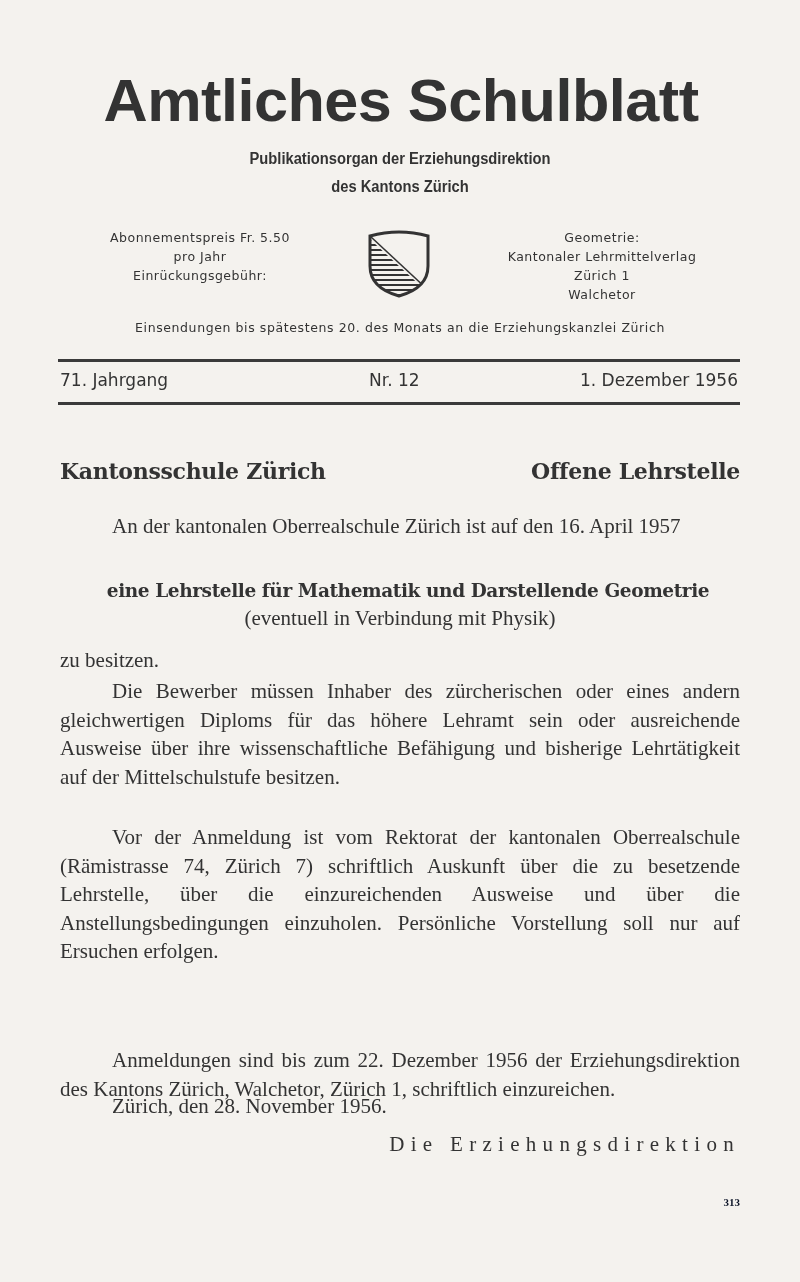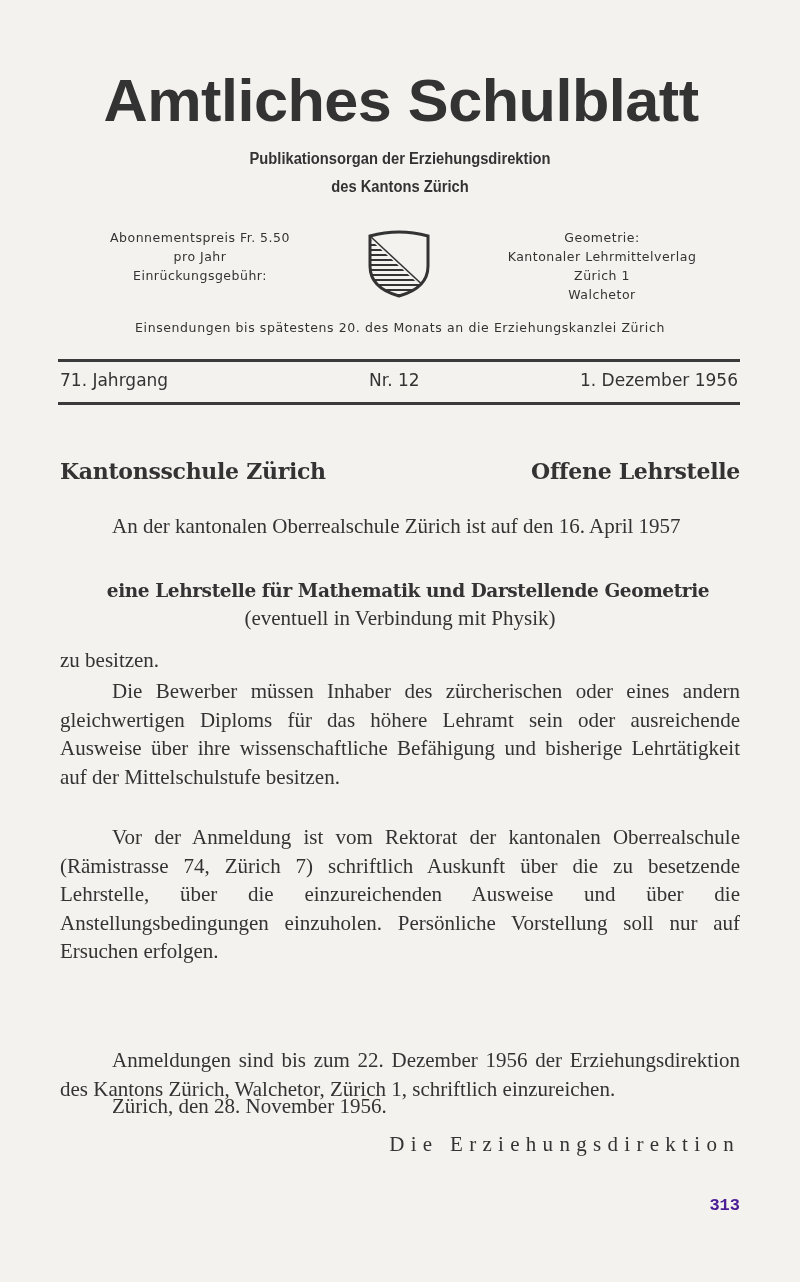--- a/index.html
+++ b/index.html
@@ -51,21 +51,21 @@
   .indent { text-indent: 52px; }
   .emph {
     position: absolute; left: 68px; width: 680px; top: 580px; font-family: "DejaVu Serif", serif;
     font-weight: bold; font-size: 18.5px; color: #333; text-align: center; white-space: nowrap; letter-spacing: -0.4px;
   }
   .centered { position: absolute; left: 0; width: 800px; text-align: center; font-size: 21px; color: #333; }
   .signature {
     position: absolute; right: 60px; top: 1132px; font-size: 21px; letter-spacing: 6.3px; color: #333;
   }
   .page-number {
-    position: absolute; right: 60px; top: 1196px; font-size: 17px; font-weight: bold; color: #4c1d95; font-family: Liberation Mono, monospace;
+    position: absolute; right: 60px; top: 1196px; font-size: 11px; font-weight: bold; color: #0f172a;
   }
 </style>
 </head>
 <body>
 
 <div class="masthead-title">Amtliches Schulblatt</div>
 <div class="subtitle" style="top:150px;">Publikationsorgan der Erziehungsdirektion</div>
 <div class="subtitle" style="top:178px;">des Kantons Zürich</div>
 
 <div class="info-col" style="left:70px;">

